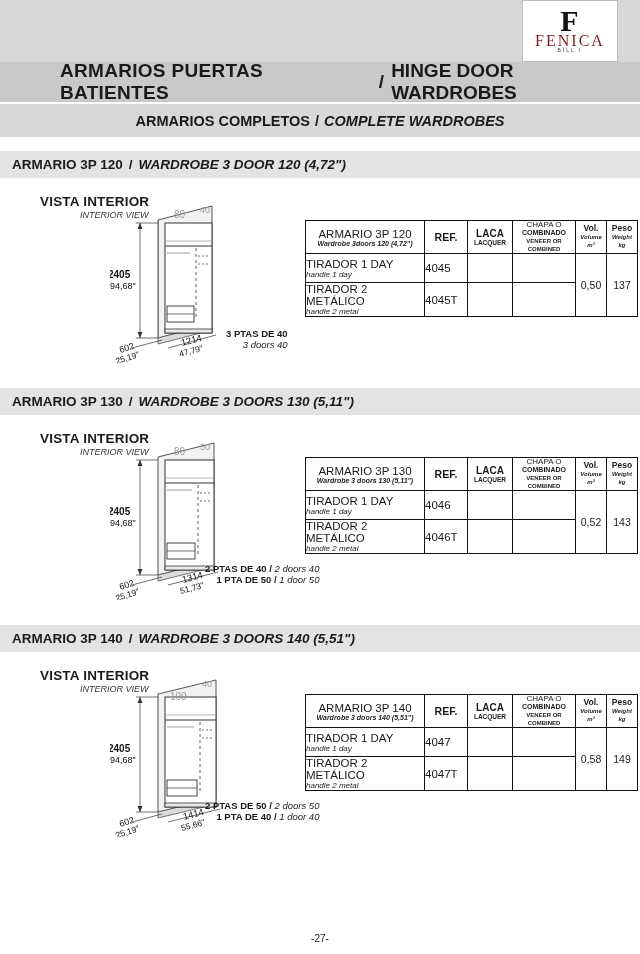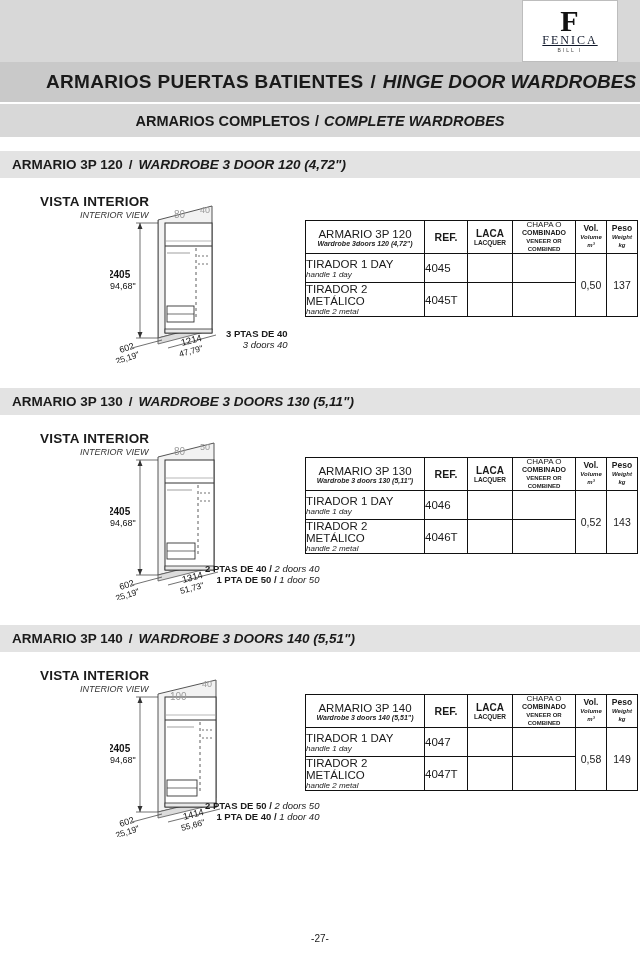--- a/index.html
+++ b/index.html
@@ -39,55 +39,53 @@
   .logo-f {
     font-family: "Liberation Serif", serif;
     font-size: 30px;
     font-weight: bold;
     line-height: 26px;
     color: #111;
     letter-spacing: 1px;
   }
   .logo-name {
     font-family: "Liberation Serif", serif;
-    font-size: 12px;
+    font-size: 16px;
     letter-spacing: 2px;
-    color: #0f172a;
+    color: #7f1d1d;
     line-height: 13px;
-    text-decoration: underline;
   }
   .logo-sub {
     font-size: 5px;
     letter-spacing: 2px;
     color: #444;
     line-height: 7px;
   }
 
   .title-band {
     height: 40px;
     background: #c9c9c9;
     display: flex;
     align-items: center;
-    padding-left: 46px;
+    padding-left: 60px;
     box-sizing: border-box;
   }
   .title-band .t-es {
     font-size: 19px;
     font-weight: bold;
     letter-spacing: 0.3px;
   }
   .title-band .t-sep {
     font-size: 19px;
     font-weight: bold;
     margin: 0 7px;
   }
   .title-band .t-en {
     font-size: 19px;
     font-weight: bold;
-    font-style: italic;
   }
 
   .subtitle-band {
     height: 33px;
     background: #d8d8d8;
     display: flex;
     align-items: center;
     justify-content: center;
     border-top: 2px solid #ffffff;
   }

